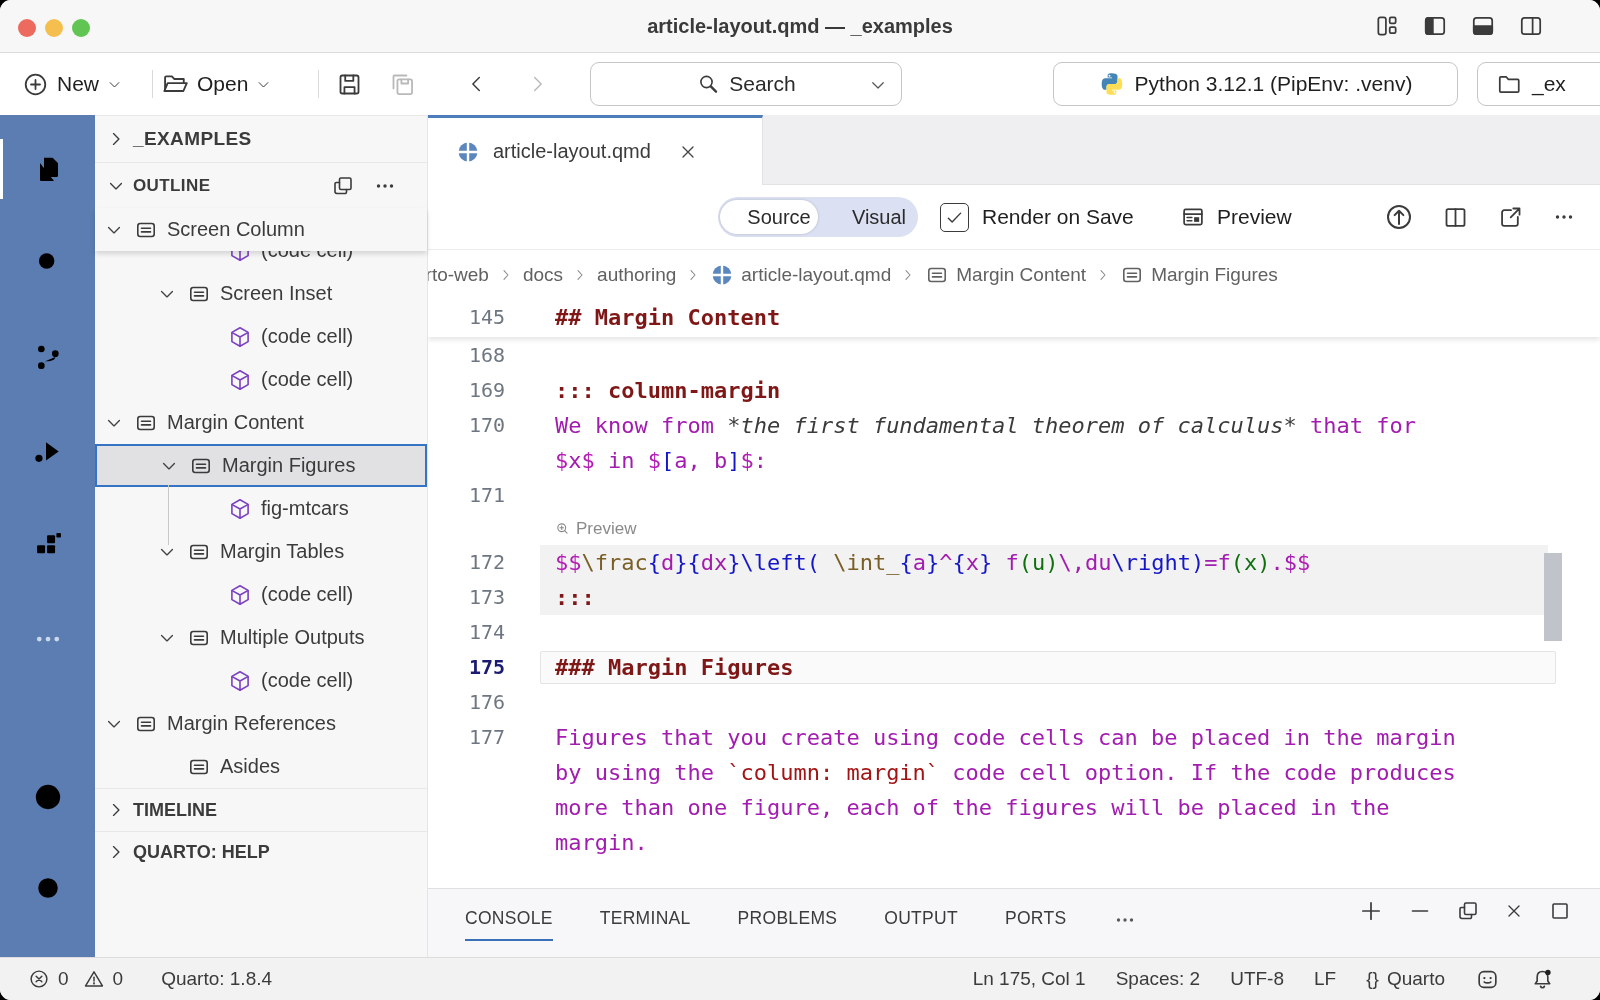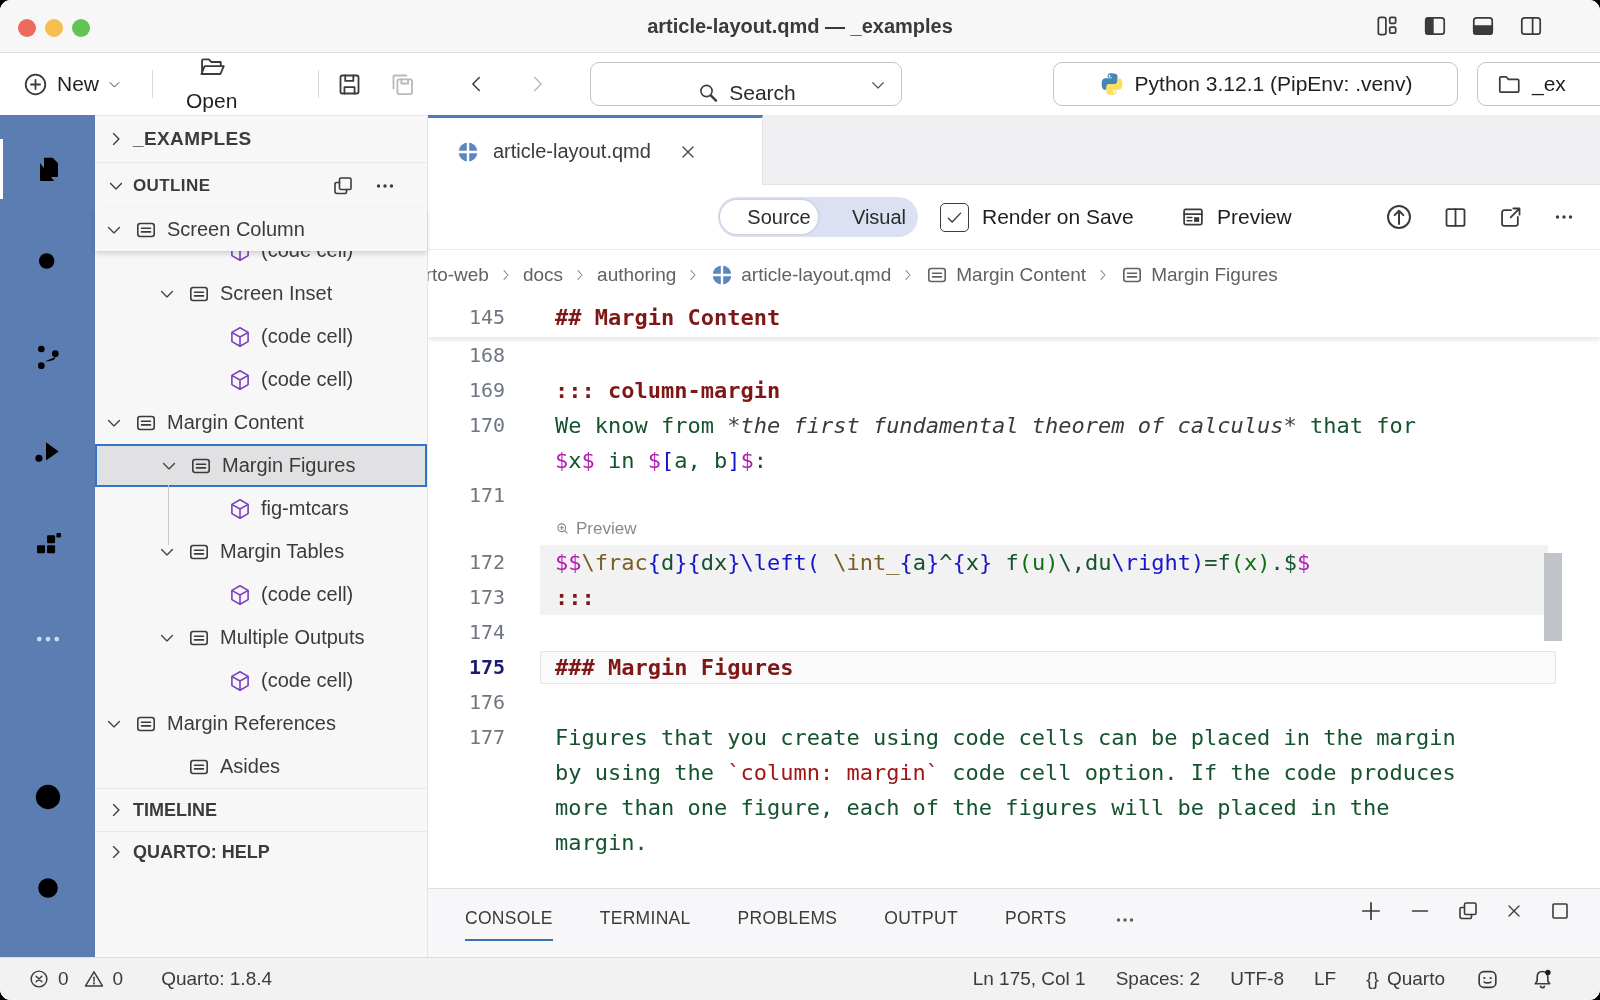--- a/index.html
+++ b/index.html
@@ -14,21 +14,21 @@
   .lights{position:absolute;left:18px;top:19px;display:flex;gap:9px;}
   .light{width:18px;height:18px;border-radius:50%;}
   .l-red{background:#ec6a5e;}.l-yellow{background:#f5bf4f;}.l-green{background:#61c554;}
   .win-title{position:absolute;left:0;right:0;top:0;height:52px;display:flex;align-items:center;justify-content:center;font-size:20px;font-weight:bold;color:#3a3a3a;}
   .win-controls{position:absolute;right:56px;top:13px;display:flex;gap:22px;color:#1f1f1f;}
 
   
   .toolbar{position:absolute;left:0;top:53px;width:1600px;height:62px;background:#fff;border-bottom:1px solid #e3e3e3;}
   .tb-item{position:absolute;top:0;height:62px;display:flex;align-items:center;gap:8px;font-size:21px;color:#1f1f1f;}
   .tb-divider{position:absolute;top:17px;width:1px;height:28px;background:#d9d9d9;}
-  .searchbox{position:absolute;left:590px;top:9px;width:310px;height:42px;border:1px solid #c5c5c5;border-radius:9px;background:#fff;display:flex;align-items:flex-end;justify-content:center;gap:9px;font-size:21px;color:#2b2b2b;}
+  .searchbox{position:absolute;left:590px;top:9px;width:310px;height:42px;border:1px solid #c5c5c5;border-radius:9px;background:#fff;display:flex;align-items:center;justify-content:center;gap:9px;font-size:21px;color:#2b2b2b;}
   .searchbox .chev{position:absolute;right:14px;top:13px;color:#555;}
   .pybtn{position:absolute;left:1053px;top:9px;width:403px;height:42px;border:1px solid #c5c5c5;border-radius:9px;background:#fff;display:flex;align-items:center;justify-content:center;gap:10px;font-size:21px;color:#1f1f1f;}
   .wsbtn{position:absolute;left:1477px;top:9px;width:160px;height:42px;border:1px solid #c5c5c5;border-radius:9px;background:#fff;display:flex;align-items:center;padding-left:18px;gap:10px;font-size:21px;color:#1f1f1f;}
   .dim{color:#b9b9b9;}
 
   
   .activitybar{position:absolute;left:0;top:115px;width:95px;height:842px;background:#5b7db1;display:flex;flex-direction:column;}
   .ab-top{display:flex;flex-direction:column;align-items:center;padding-top:38px;gap:62px;}
   .ab-bottom{margin-top:auto;display:flex;flex-direction:column;align-items:center;padding-bottom:53px;gap:59px;}
   .ab-item{position:relative;width:95px;height:32px;display:flex;align-items:center;justify-content:center;color:#ccd9ec;}
@@ -84,21 +84,21 @@
   .crow .gut{width:77px;flex:none;text-align:right;color:#6e7681;font-size:20px;}
   .crow .cnt{flex:1;padding-left:50px;overflow:hidden;}
   .crow.hasbg .cnt{margin-left:35px;padding-left:15px;margin-right:52px;background:#f2f2f2;}
   .crow.cur .cnt{margin-left:35px;padding-left:14px;margin-right:44px;background:#fafafa;border:1px solid #e4e4e4;border-radius:2px;line-height:31px;}
   .crow.cur .gut{color:#1b1b73;font-weight:bold;}
   .stickyrow{position:absolute;left:0;top:0;width:1172px;height:37px;background:#fff;z-index:4;box-shadow:0 3px 5px rgba(0,0,0,.10);}
   .rows{position:absolute;left:0;top:38px;width:1172px;}
   .lensrow{height:32px;display:flex;align-items:center;}
   .lensrow .cnt{padding-left:127px;display:flex;align-items:center;gap:4px;color:#8a8a8a;font-size:17px;font-family:"Liberation Sans",sans-serif;}
   .c-heading{color:#7f1717;font-weight:bold;}
-  .c-text{color:#14532d;}
+  .c-text{color:#a21caf;}
   .c-italic{color:#3b3b3b;font-style:italic;}
   .c-dollar{color:#b31db3;}
   .c-bracket{color:#1616c9;}
   .c-func{color:#795e26;}
   .c-green{color:#107010;}
   .c-code{color:#a31515;}
   .scrollthumb{position:absolute;right:38px;top:253px;width:18px;height:88px;background:#c0c4ca;z-index:5;}
 
   
   .panel{position:absolute;left:0;top:773px;width:1172px;height:69px;background:#f7f7f9;border-top:1px solid #e0e0e0;box-sizing:border-box;}
@@ -165,21 +165,21 @@
           </svg>
         </span>
       <span>New</span>
       <span class="ico">
           <svg width="15" height="15" viewBox="0 0 24 24" stroke-width="2.2">
             <path d="M5 9l7 7 7-7"></path>
           </svg>
         </span>
     </div>
     <div class="tb-divider" style="left:152px;"></div>
-    <div class="tb-item" style="left:186px;flex-direction:column;">
+    <div class="tb-item" style="left:161px;">
       <span class="ico">
           <svg width="28" height="28" viewBox="0 0 24 24">
             <path d="M3.5 18V6.5a1 1 0 0 1 1-1h4.8l2 2.2h8.2v2.8"></path>
             <path d="M2.9 18l2.8-6.8h16.4L19.2 18z"></path>
           </svg>
         </span>
       <span>Open</span>
       <span class="ico">
           <svg width="15" height="15" viewBox="0 0 24 24" stroke-width="2.2">
             <path d="M5 9l7 7 7-7"></path>

